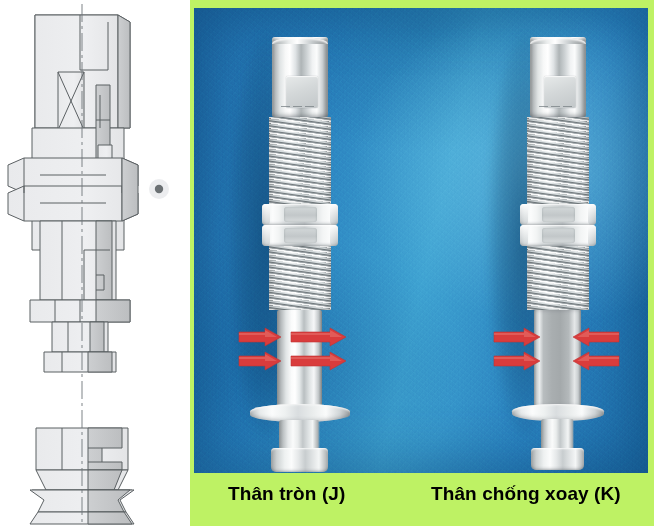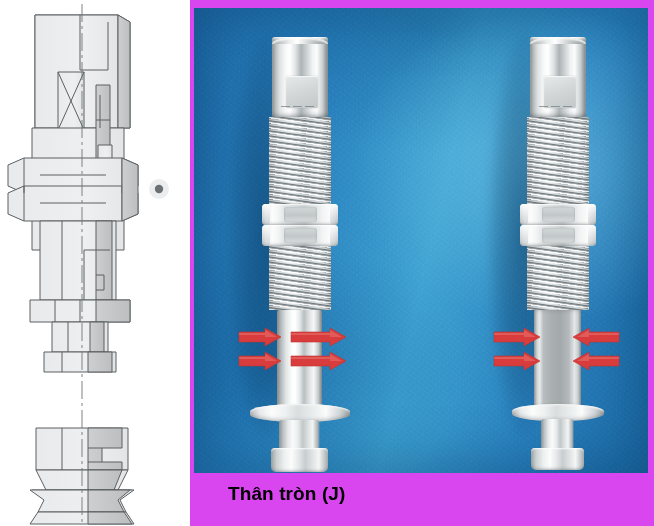--- a/index.html
+++ b/index.html
@@ -3,21 +3,21 @@
 <meta charset="utf-8">
 <style>
   * { box-sizing: border-box; }
   html, body {
     margin: 0; padding: 0;
     width: 654px; height: 526px;
     background: #ffffff;
     font-family: "Liberation Sans", sans-serif;
     overflow: hidden;
   }
-  #root { position: relative; width: 654px; height: 526px; background:#d946ef; }
+  #root { position: relative; width: 654px; height: 526px; background:#bef264; }
 
   
   #drawing { position:absolute; left:0; top:0; width:190px; height:526px; background:#fff; }
   #drawing svg { display:block; }
 
   
   #photo {
     position:absolute; left:194px; top:8px; width:454px; height:465px;
     overflow:hidden;
   }
@@ -385,14 +385,15 @@
         <svg width="46" height="18" viewBox="0 0 46 18">
           <path d="M46,4 L16,4 L16,0 L0,9 L16,18 L16,14 L46,14 Z" fill="#d93c3c" stroke="#c03434" stroke-width=".6"></path>
           <path d="M46,5 L16,5 L16,2 L4,9 L16,9 L16,7 L46,7 Z" fill="#e8746f" opacity=".55"></path>
         </svg>
       </div>
     </div>
   </div>
 
   <div class="caption" style="left:228px; top:483px;">Thân tròn (J)</div>
 
+  <div class="caption" style="left:431px; top:483px;">Thân chống xoay (K)</div>
 
 </div>
 
 </body></html>

